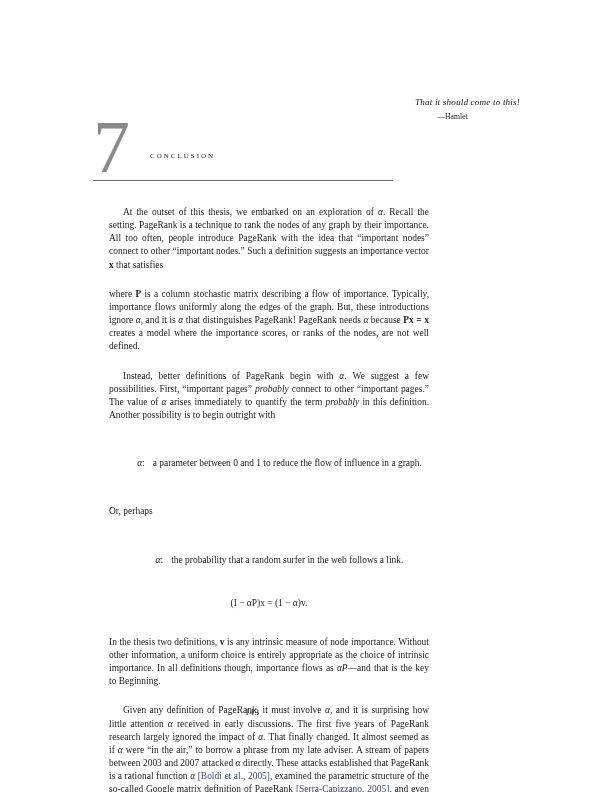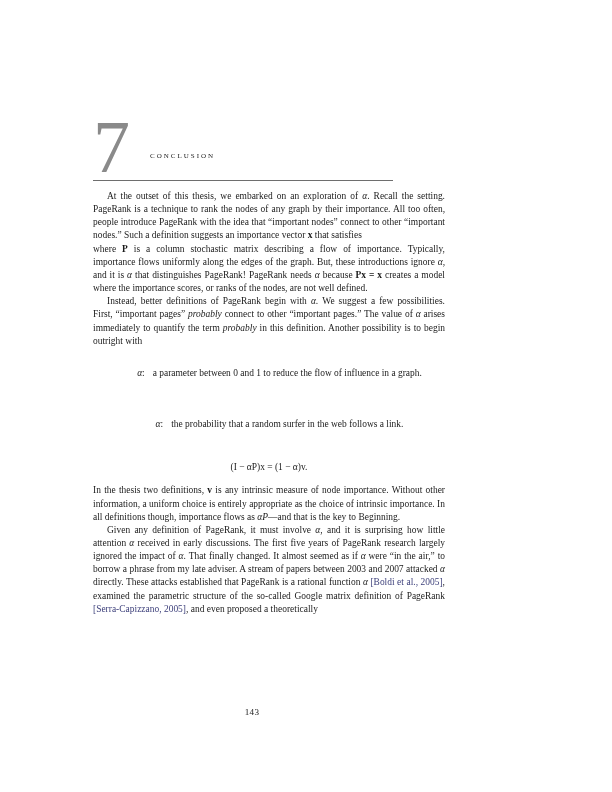--- a/index.html
+++ b/index.html
@@ -88,21 +88,21 @@
   }
 
   
   .body {
     position: absolute;
     left: 93px;
     top: 190px;
     width: 352px;
   }
   p.para {
-    margin: 0;
+    margin: 16px;
     font-size: 9.45px;
     line-height: 13.15px;
     text-align: justify;
     text-justify: inter-word;
     letter-spacing: 0.01px;
     hyphens: manual;
   }
   p.indent { text-indent: 14px; }
   p.noindent { text-indent: 0; }
 
@@ -144,20 +144,24 @@
     font-size: 9.1px;
     color: #1a1a1a;
     letter-spacing: 0.3px;
   }
 </style>
 </head>
 <body>
 
 <div class="page">
 
+  <div class="epigraph">
+    <span class="epigraph-quote">That it should come to this!</span>
+    <span class="epigraph-attrib">—Hamlet</span>
+  </div>
 
   <div class="chapter-head">
     <span class="chapter-number">7</span>
     <span class="chapter-title">conclusion</span>
     <div class="chapter-rule"></div>
   </div>
 
   <div class="body">
 
     <p class="para indent"><span>At the outset of this thesis, we embarked on an exploration of </span><span class="gk">α</span><span>. Recall the setting. PageRank is a technique to rank the nodes of any graph by their importance. All too often, people introduce PageRank with the idea that “important nodes” connect to other “important nodes.” Such a definition suggests an importance vector </span><span class="bf">x</span><span> that satisfies</span></p>
@@ -166,20 +170,21 @@
     <p class="para noindent"><span>where </span><span class="bf">P</span><span> is a column stochastic matrix describing a flow of importance. Typically, importance flows uniformly along the edges of the graph. But, these introductions ignore </span><span class="gk">α</span><span>, and it is </span><span class="gk">α</span><span> that distinguishes PageRank! PageRank needs </span><span class="gk">α</span><span> because </span><span class="bf">Px = x</span><span> creates a model where the importance scores, or ranks of the nodes, are not well defined.</span></p>
 
     <p class="para indent"><span>Instead, better definitions of PageRank begin with </span><span class="gk">α</span><span>. We suggest a few possibilities. First, “important pages” </span><span class="it">probably</span><span> connect to other “important pages.” The value of </span><span class="gk">α</span><span> arises immediately to quantify the term </span><span class="it">probably</span><span> in this definition. Another possibility is to begin outright with</span></p>
 
     <div class="gap-md"></div>
 
     <p class="defn"><span class="gk dterm">α</span>:<span class="dsep"></span><span>a parameter between 0 and 1 to reduce the flow of influence in a graph.</span></p>
 
     <div class="gap-md"></div>
 
+    <p class="para noindent">Or, perhaps</p>
 
     <div class="gap-md"></div>
 
     <p class="defn"><span class="gk dterm">α</span>:<span class="dsep"></span><span>the probability that a random surfer in the web follows a link.</span></p>
 
     <div class="gap-md"></div>
 
 
     <div class="display-eq eq2"><span>(I − αP)x = (1 − α)v.</span></div>
 

